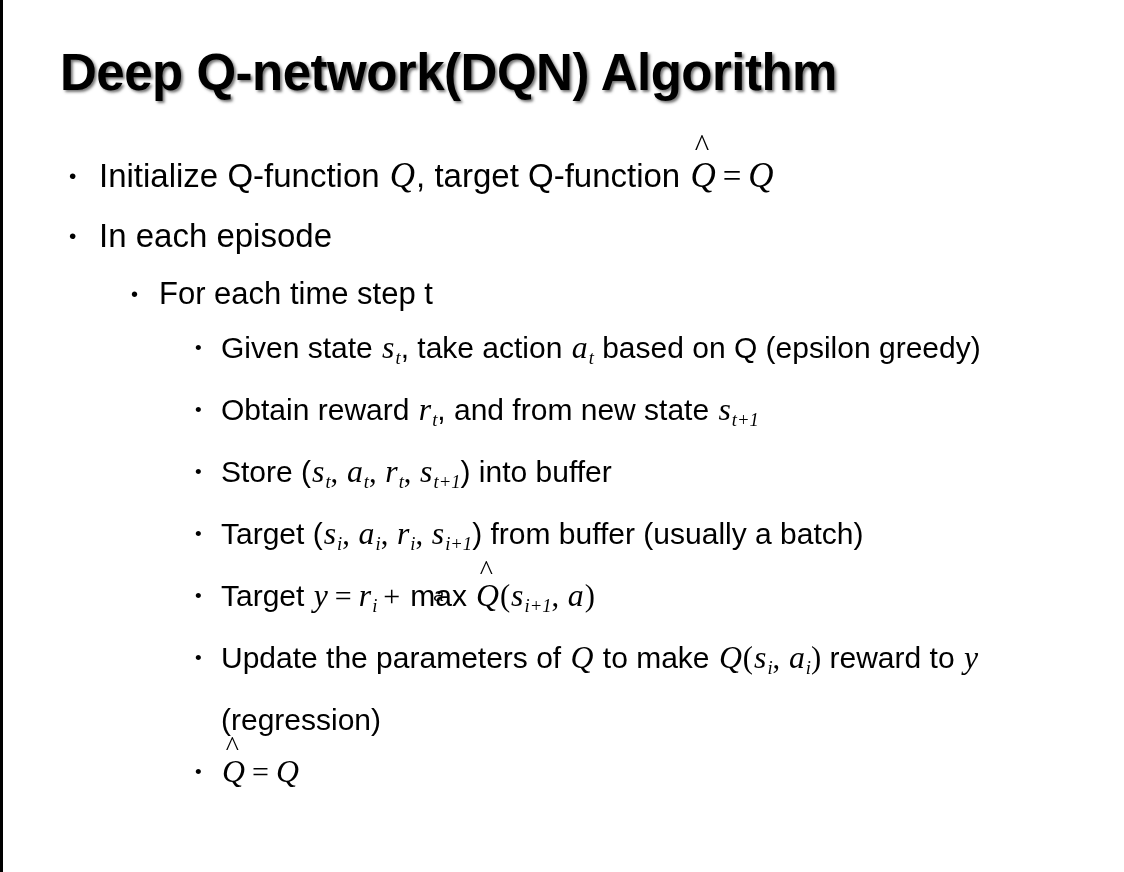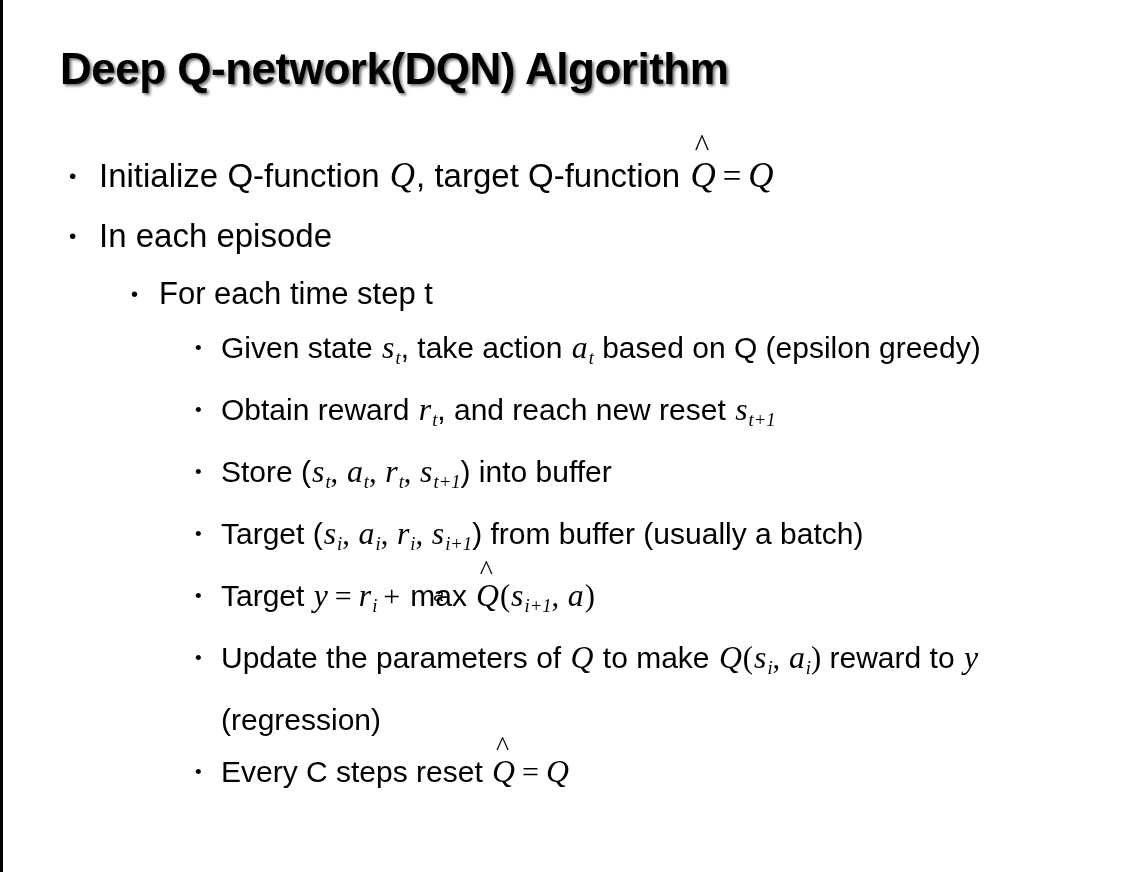--- a/index.html
+++ b/index.html
@@ -21,21 +21,21 @@
     background: #ffffff;
     border-left: 3px solid #000000;
     box-sizing: border-box;
   }
 
   
   .title {
     position: absolute;
     left: 57px;
     top: 46px;
-    font-size: 44px;
+    font-size: 51px;
     font-weight: 700;
     letter-spacing: -0.5px;
     line-height: 1.05;
     white-space: nowrap;
     color: #000000;
     text-shadow: 2px 2px 3px rgba(90,90,90,0.85);
   }
 
   
   .body {
@@ -169,21 +169,21 @@
       <span class="txt">For each time step t</span>
     </div>
 
     <div class="bullet lvl3">
       <span class="dot">•</span>
       <span class="txt"><span>Given state </span><span class="mi">s</span><span class="sub">t</span><span>, take action </span><span class="mi">a</span><span class="sub">t</span><span> based on Q (epsilon greedy)</span></span>
     </div>
 
     <div class="bullet lvl3">
       <span class="dot">•</span>
-      <span class="txt"><span>Obtain reward </span><span class="mi">r</span><span class="sub">t</span><span>, and reach new reset </span><span class="mi">s</span><span class="sub">t+1</span></span>
+      <span class="txt"><span>Obtain reward </span><span class="mi">r</span><span class="sub">t</span><span>, and from new state </span><span class="mi">s</span><span class="sub">t+1</span></span>
     </div>
 
     <div class="bullet lvl3">
       <span class="dot">•</span>
       <span class="txt"><span>Store (</span><span class="mi">s</span><span class="sub">t</span><span class="mn">, </span><span class="mi">a</span><span class="sub">t</span><span class="mn">, </span><span class="mi">r</span><span class="sub">t</span><span class="mn">, </span><span class="mi">s</span><span class="sub">t+1</span><span>) into buffer</span></span>
     </div>
 
     <div class="bullet lvl3">
       <span class="dot">•</span>
       <span class="txt"><span>Target (</span><span class="mi">s</span><span class="sub">i</span><span class="mn">, </span><span class="mi">a</span><span class="sub">i</span><span class="mn">, </span><span class="mi">r</span><span class="sub">i</span><span class="mn">, </span><span class="mi">s</span><span class="sub">i+1</span><span>) from buffer (usually a batch)</span></span>
@@ -194,17 +194,17 @@
       <span class="txt"><span>Target </span><span class="mi">y</span><span class="mop">=</span><span class="mi">r</span><span class="sub">i</span><span class="mop">+</span><span class="limitop"><span>max</span><span class="lim">a</span></span><span class="sp"></span><span class="hat mi"><span class="acc">^</span><span>Q</span></span><span class="mn">(</span><span class="mi">s</span><span class="sub">i+1</span><span class="mn">, </span><span class="mi">a</span><span class="mn">)</span></span>
     </div>
 
     <div class="bullet lvl3">
       <span class="dot">•</span>
       <span class="txt"><span>Update the parameters of </span><span class="mi">Q</span><span> to make </span><span class="mi">Q</span><span class="mn">(</span><span class="mi">s</span><span class="sub">i</span><span class="mn">, </span><span class="mi">a</span><span class="sub">i</span><span class="mn">)</span><span> reward to </span><span class="mi">y</span><span> (regression)</span></span>
     </div>
 
     <div class="bullet lvl3">
       <span class="dot">•</span>
-      <span class="txt"><span>Every C steps reset </span><span class="hat mi"><span class="acc">^</span><span>Q</span></span><span class="mop">=</span><span class="mi">Q</span></span>
+      <span class="txt"><span class="hat mi"><span class="acc">^</span><span>Q</span></span><span class="mop">=</span><span class="mi">Q</span></span>
     </div>
 
   </div>
 </div>
 
 </body></html>

